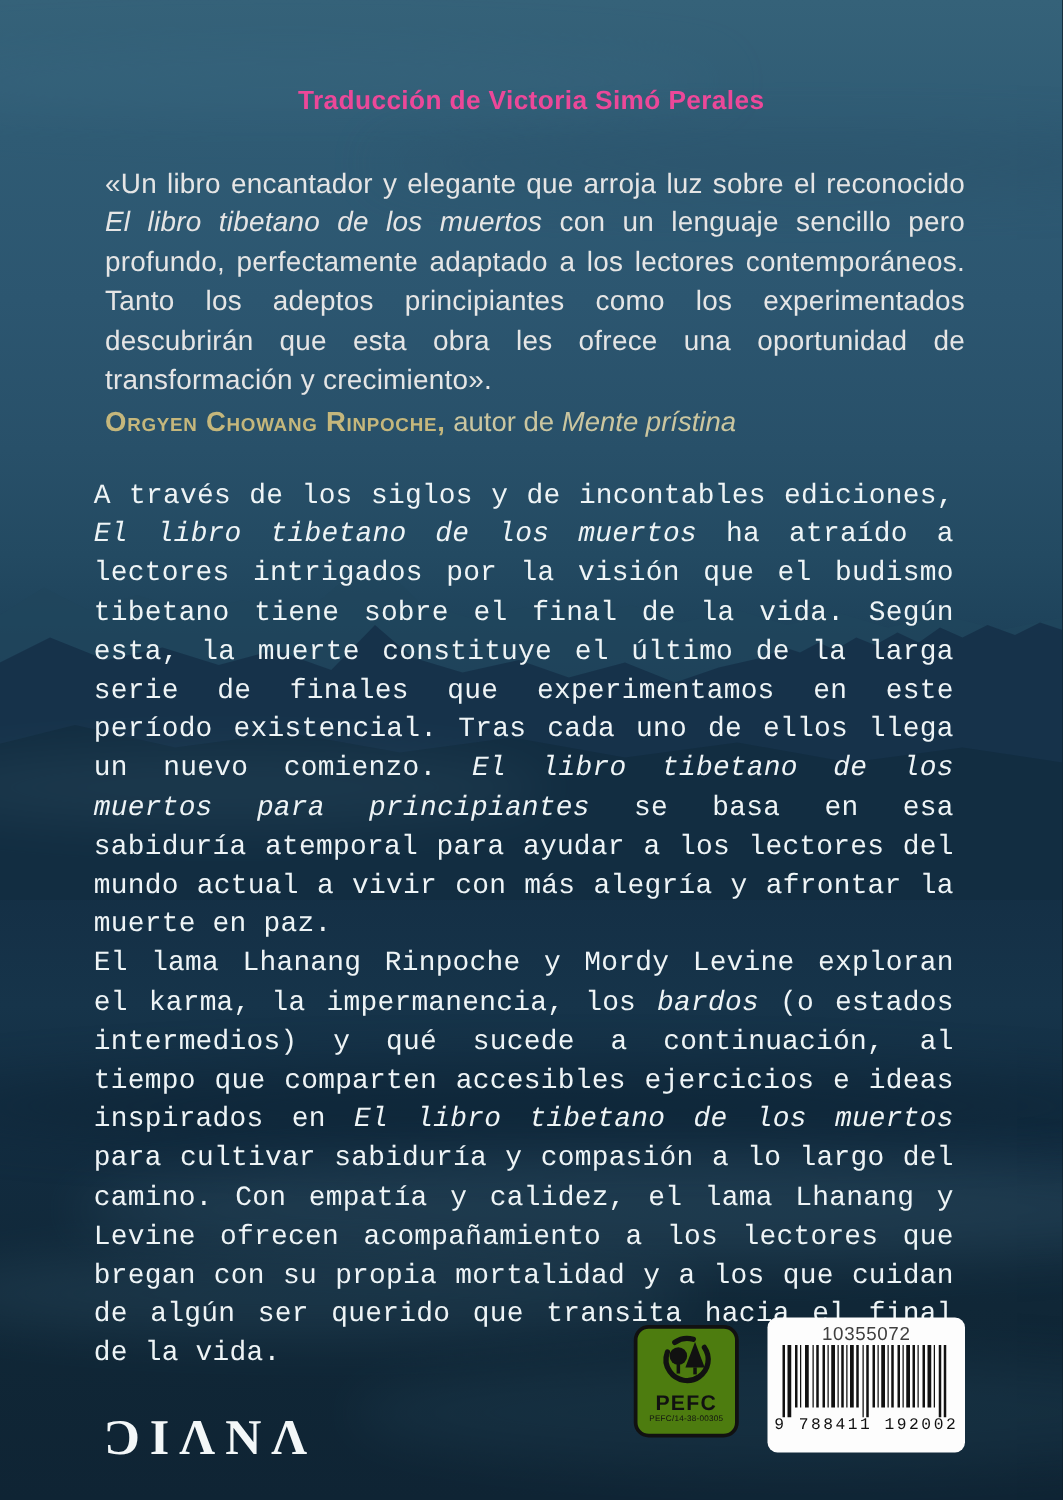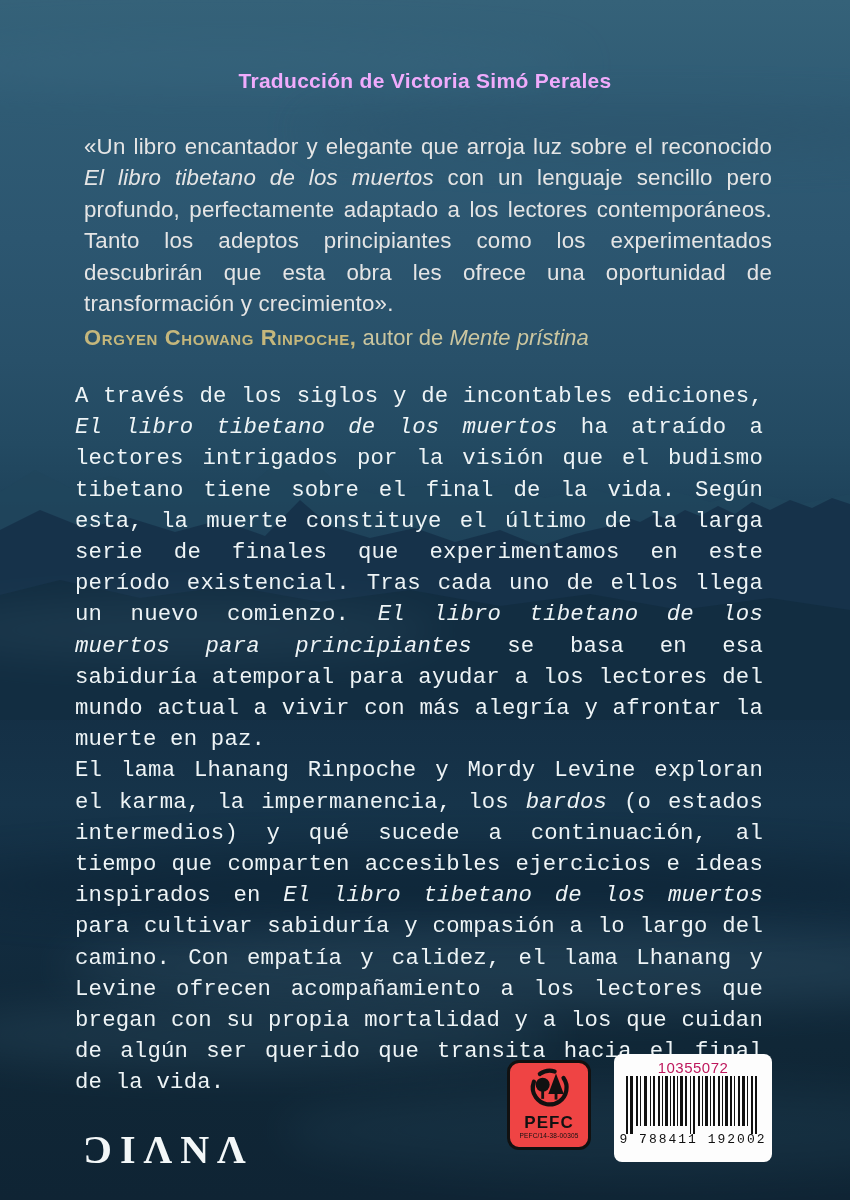--- a/index.html
+++ b/index.html
@@ -30,21 +30,21 @@
   .s2{left:300px;top:110px;width:700px;height:40px;background:#2a5068;opacity:.5;}
   .s3{left:-80px;top:600px;width:520px;height:60px;background:#3f6276;opacity:.22;}
   .s4{left:60px;top:925px;width:950px;height:85px;background:#3c6076;opacity:.30;}
   .s5{left:-60px;top:1000px;width:620px;height:70px;background:#2e5066;opacity:.35;}
   .s6{left:280px;top:1085px;width:720px;height:90px;background:#234559;opacity:.30;}
   .s7{left:-60px;top:855px;width:1000px;height:60px;background:#0c2233;opacity:.55;}
   .mountains{position:absolute;left:0;top:430px;width:850px;height:290px;}
   
   .translation{
     position:absolute;left:0;top:69px;width:850px;text-align:center;
-    color:#f0abfc;font-size:21px;font-weight:bold;letter-spacing:.3px;
+    color:#ec4899;font-size:21px;font-weight:bold;letter-spacing:.3px;
   }
   .review{position:absolute;left:84px;top:131px;width:688px;}
   .quote{
     margin:0;color:#e5e5e5;font-size:22.3px;line-height:31.4px;
     text-align:justify;letter-spacing:.2px;
   }
   .attribution{margin:3px 0 0 0;font-size:22px;line-height:31px;}
   .attr-name{
     color:#c5b77c;font-weight:bold;font-variant-caps:small-caps;
     font-size:22px;letter-spacing:.6px;
@@ -58,31 +58,31 @@
   }
   .it{font-style:italic;}
   
   .publisher{
     position:absolute;left:83px;top:1126px;
     color:#f3f7f8;font-size:40px;font-weight:bold;letter-spacing:8px;
     font-family:Liberation Serif, serif;
   }
   .pefc-box{
     position:absolute;left:507px;top:1060px;width:84px;height:90px;
-    background:#ef4444;border:3px solid #111;border-radius:12px;
+    background:#4d7c0f;border:3px solid #111;border-radius:12px;
     box-sizing:border-box;display:flex;flex-direction:column;align-items:center;
   }
   .pefc-label{color:#111;font-weight:bold;font-size:17px;letter-spacing:1px;line-height:16px;}
   .pefc-code{color:#111;font-size:6.5px;margin-top:1px;letter-spacing:.2px;}
   .barcode-box{
     position:absolute;left:614px;top:1054px;width:158px;height:108px;
     background:#fdfdfd;border-radius:8px;box-sizing:border-box;
     display:flex;flex-direction:column;align-items:center;padding-top:5px;
   }
-  .barcode-top{color:#be185d;font-size:15px;letter-spacing:.5px;}
+  .barcode-top{color:#404040;font-size:15px;letter-spacing:.5px;}
   .barcode-digits{
     color:#111;font-size:13px;letter-spacing:2px;margin-top:-2px;
     font-family:"Liberation Mono","DejaVu Sans Mono",monospace;
   }
 </style>
 </head>
 <body>
 
 <div class="cover">
 

